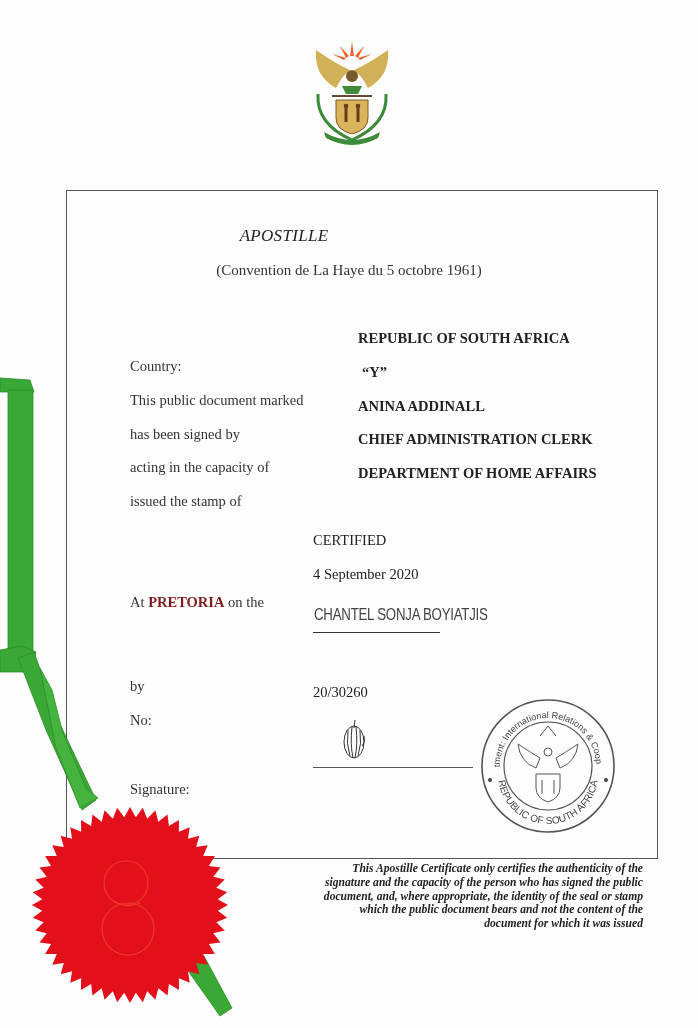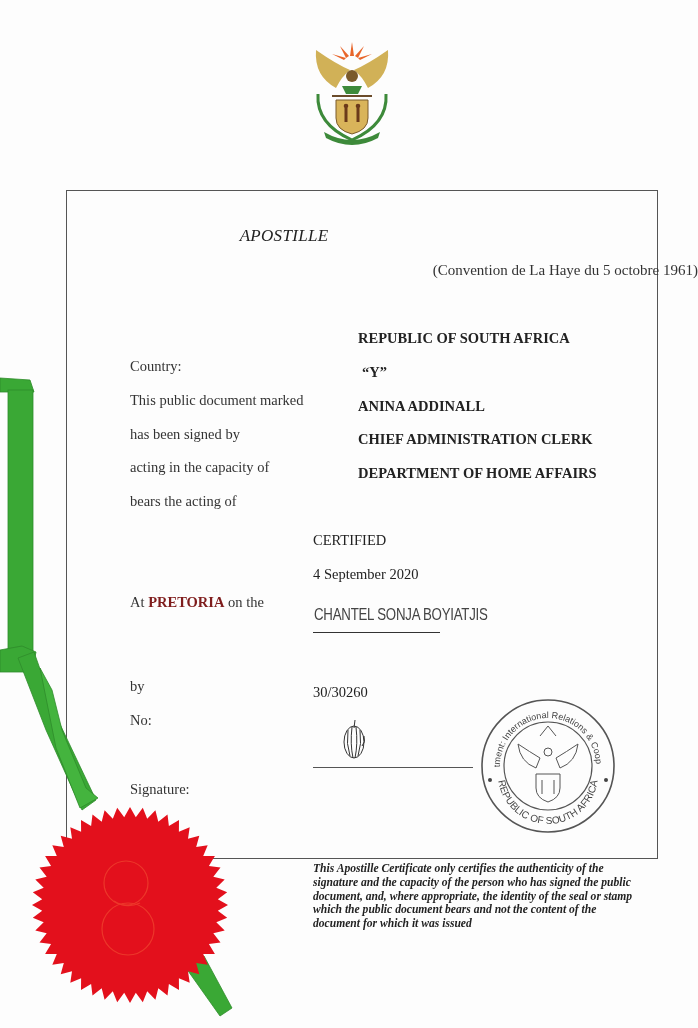--- a/index.html
+++ b/index.html
@@ -13,36 +13,36 @@
   .crest { left:306px; top:36px; width:92px; height:110px; }
   .box {
     left:66px; top:190px; width:592px; height:669px;
     border:1.5px solid #555; box-sizing:border-box;
   }
   .title {
     left:0; width:568px; top:226px; text-align:center;
     font-style:italic; font-size:17px; letter-spacing:0.3px; color:#222;
   }
   .subtitle {
-    left:0; width:698px; top:262px; text-align:right;
+    left:0; width:698px; top:262px; text-align:center;
     font-size:15px; color:#333;
   }
   .lbl { left:130px; font-size:14.5px; color:#333;margin-top:28px; }
   .val { left:358px; font-size:14.5px; font-weight:bold; color:#222; }
   .val2 { left:313px; font-size:14.5px; font-weight:normal; color:#222; }
   .stamp-name {
     left:314px; top:605px; font-family:"Liberation Sans", sans-serif;
     font-size:17px; color:#444; transform:scaleX(0.78); transform-origin:left top;
     letter-spacing:-0.3px; white-space:nowrap;
   }
   .name-line { left:313px; top:632px; width:127px; height:0; border-top:1.6px solid #333; }
   .sig-line { left:313px; top:767px; width:160px; height:0; border-top:1.2px solid #555; }
   .disclaimer {
     left:313px; top:862px; width:330px;
-    font-style:italic; font-weight:bold; font-size:11.6px; line-height:13.8px; color:#222;
+    font-style:italic; font-weight:bold; font-size:11.6px; line-height:13.8px; color:#222;text-align:right;
   }
   .ribbon { left:0; top:0; width:698px; height:1028px; pointer-events:none; }
   .seal { left:30px; top:805px; width:200px; height:200px; }
   .dirco { left:478px; top:696px; width:140px; height:140px; }
   .signature { left:340px; top:716px; width:28px; height:50px; }
 </style>
 </head>
 <body>
 
 <svg class="abs crest" viewBox="0 0 92 110">
@@ -79,34 +79,34 @@
 
 <div class="abs lbl" style="top:364px">This public document marked</div>
 <div class="abs val" style="top:364px;left:362px">“Y”</div>
 
 <div class="abs lbl" style="top:398px">has been signed by</div>
 <div class="abs val" style="top:398px">ANINA ADDINALL</div>
 
 <div class="abs lbl" style="top:431px">acting in the capacity of</div>
 <div class="abs val" style="top:431px">CHIEF ADMINISTRATION CLERK</div>
 
-<div class="abs lbl" style="top:465px">bears the acting of</div>
+<div class="abs lbl" style="top:465px">issued the stamp of</div>
 <div class="abs val" style="top:465px">DEPARTMENT OF HOME AFFAIRS</div>
 
 <div class="abs val2" style="top:532px">CERTIFIED</div>
 
 <div class="abs lbl" style="top:566px"><span>At </span><b style="color:#7f1d1d">PRETORIA</b><span> on the</span></div>
 <div class="abs val2" style="top:566px">4 September 2020</div>
 
 <div class="abs lbl" style="top:650px">by</div>
 <div class="abs stamp-name">CHANTEL SONJA BOYIATJIS</div>
 <div class="abs name-line"></div>
 
 <div class="abs lbl" style="top:684px">No:</div>
-<div class="abs val2" style="top:684px">30/30260</div>
+<div class="abs val2" style="top:684px">20/30260</div>
 
 <div class="abs lbl" style="top:753px">Signature:</div>
 <svg class="abs signature" viewBox="0 0 28 50">
   <g fill="none" stroke="#333" stroke-width="1">
     <ellipse cx="14" cy="26" rx="10" ry="16"></ellipse>
     <path d="M8,14 Q6,28 10,40"></path>
       <path d="M12,11 Q10,28 13,42"></path>
     <path d="M16,11 Q18,28 15,42"></path>
       <path d="M20,14 Q22,28 18,40"></path>
     <path d="M15,4 L14,12"></path>

